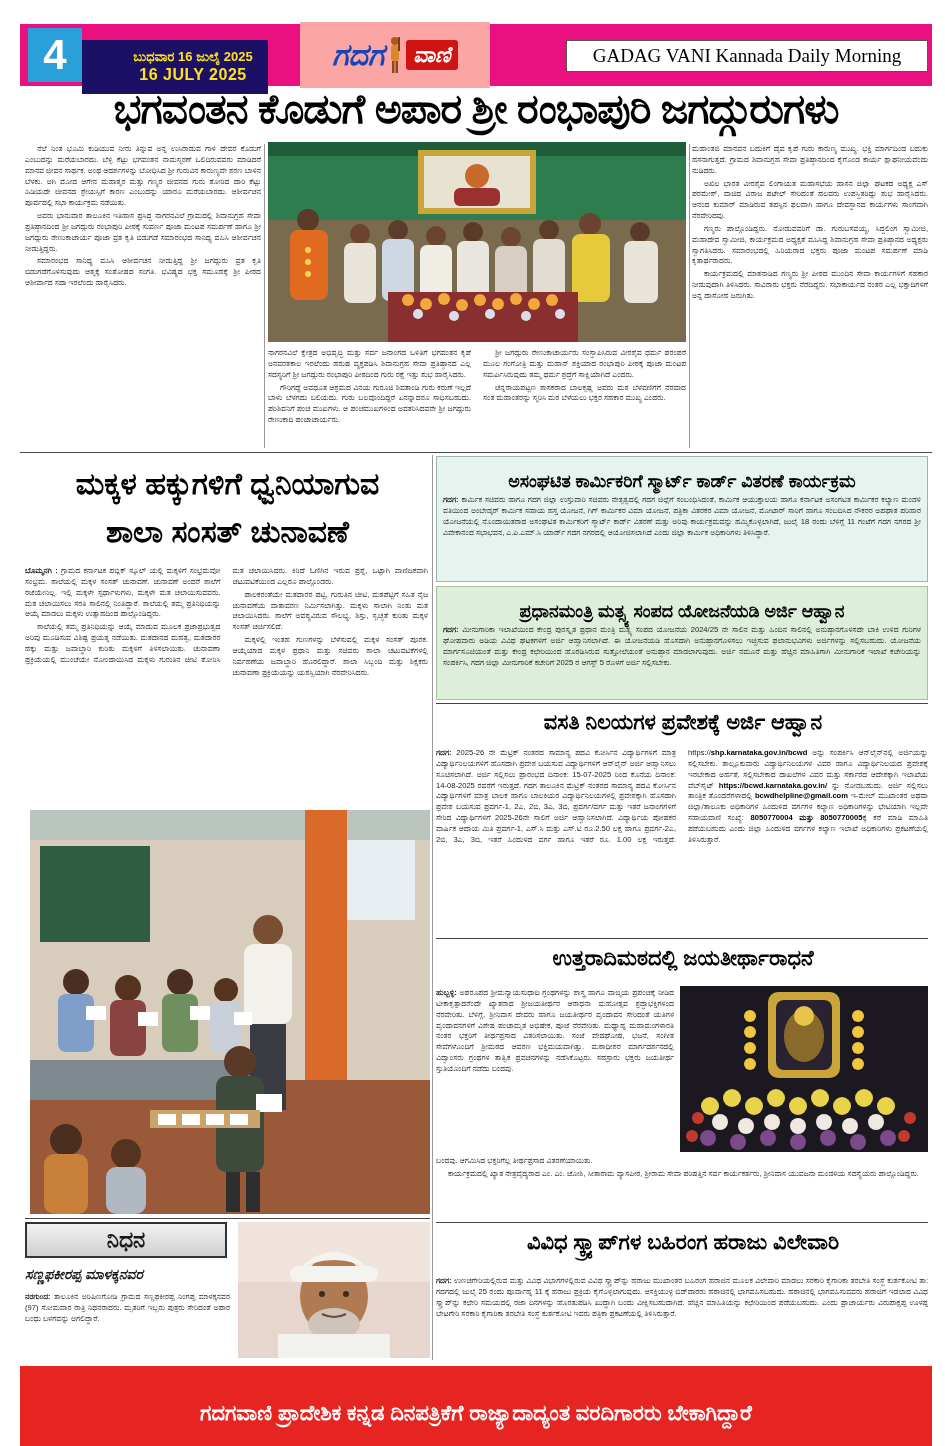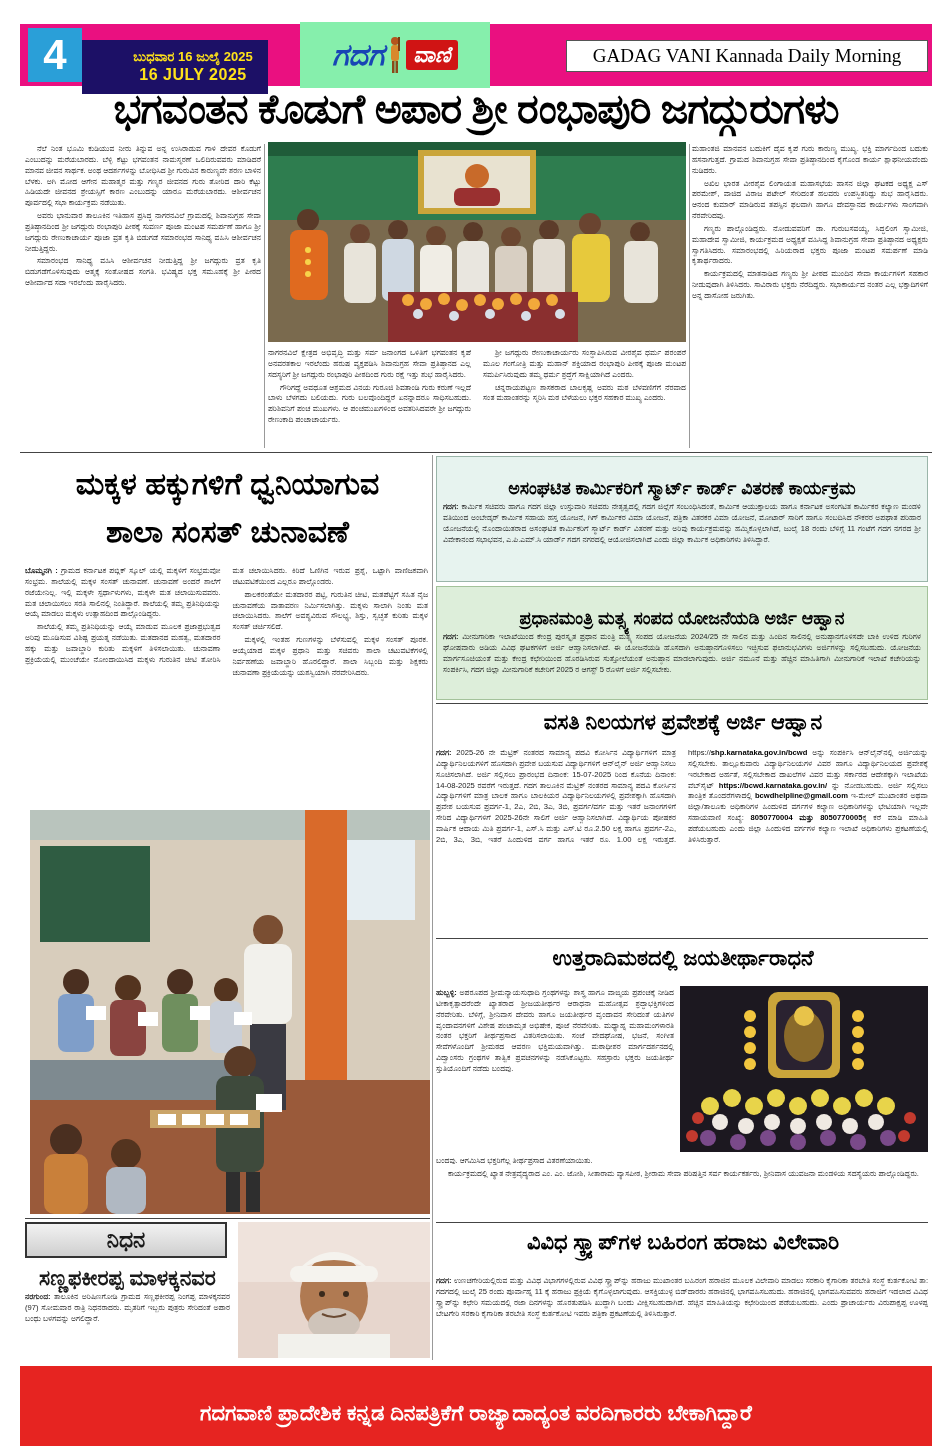--- a/index.html
+++ b/index.html
@@ -9,21 +9,21 @@
   }
   .abs{position:absolute;}
   
   .mast{left:20px;top:24px;width:912px;height:62px;background:#ea1080;}
   .pgnum{left:28px;top:28px;width:54px;height:54px;background:#2a9fd8;color:#fff;
     font-size:42px;font-weight:bold;display:flex;align-items:center;justify-content:center;}
   .datebox{left:82px;top:40px;width:150px;height:54px;background:#1c1066;color:#ffe21a;
     display:flex;flex-direction:column;align-items:center;justify-content:center;line-height:1.25;padding-left:36px;}
   .datebox .kn{font-size:13px;font-weight:bold;}
   .datebox .en{font-size:16px;font-weight:bold;letter-spacing:.5px;}
-  .logopanel{left:300px;top:22px;width:190px;height:66px;background:#86efac;
+  .logopanel{left:300px;top:22px;width:190px;height:66px;background:#fca5a5;
     display:flex;align-items:center;justify-content:center;gap:3px;}
   .logo-first{color:#1845b5;font-size:30px;font-weight:bold;font-style:italic;}
   .logo-man{width:16px;height:40px;}
   .logo-second{background:#d01414;color:#fff;font-size:22px;font-weight:bold;
     padding:2px 7px;border-radius:3px;font-style:italic;}
   .titlebox{left:566px;top:40px;width:360px;height:30px;background:#ffffff;border:1px solid #555;
     display:flex;align-items:center;justify-content:center;}
   .titlebox span{font-family:"Liberation Serif",serif;font-weight:normal;font-size:19px;color:#000;}
   
   .h-main{left:20px;top:88px;width:912px;text-align:center;font-size:41px;font-weight:bold;
@@ -37,26 +37,26 @@
   .bodytxt p.first{text-indent:0;}
   .dl{font-weight:bold;}
   .twocol{column-count:2;column-gap:12px;}
   .boldseg{font-weight:bold;color:#000;}
   
   .vrule{width:0;border-left:1px solid #999;}
   .hrule{height:0;border-top:1.5px solid #444;}
   
   .box1{left:436px;top:456px;width:492px;height:126px;background:#e7f3ef;border:1px solid #9ab5a9;box-sizing:border-box;padding:3px 6px;}
   .box2{left:436px;top:586px;width:492px;height:114px;background:#ddeeda;border:1px solid #a3c29a;box-sizing:border-box;padding:3px 6px;}
-  .boxhead{text-align:center;font-size:17.5px;font-weight:bold;color:#000;margin:18px 0 3px 0;}
+  .boxhead{text-align:center;font-size:17.5px;font-weight:bold;color:#000;margin:11px 0 3px 0;}
   
   .nid-head{left:25px;top:1222px;width:202px;height:36px;border:2px solid #333;box-sizing:border-box;
     background:linear-gradient(#f2f2f2,#cfcfcf);display:flex;align-items:center;justify-content:center;
     font-size:22px;font-weight:bold;}
-  .nid-name{left:25px;top:1266px;width:205px;text-align:center;font-size:21px;font-weight:bold;}
+  .nid-name{left:25px;top:1266px;width:205px;font-size:14px;font-weight:bold;font-style:italic;}
   .nid-body{left:25px;top:1292px;width:205px;height:66px;}
   
   .banner{left:20px;top:1366px;width:912px;height:94px;background:#e62421;
     display:flex;flex-direction:column;align-items:center;justify-content:center;gap:4px;}
   .banner .l1{color:#fff;font-size:21px;font-weight:bold;}
   .banner .l2{color:#fff;font-size:19px;font-weight:bold;display:flex;align-items:center;gap:8px;}
   .banner .ph{color:#ffd400;font-size:26px;font-weight:bold;letter-spacing:1px;}
   .photo{display:block;}
 </style>
 </head>

